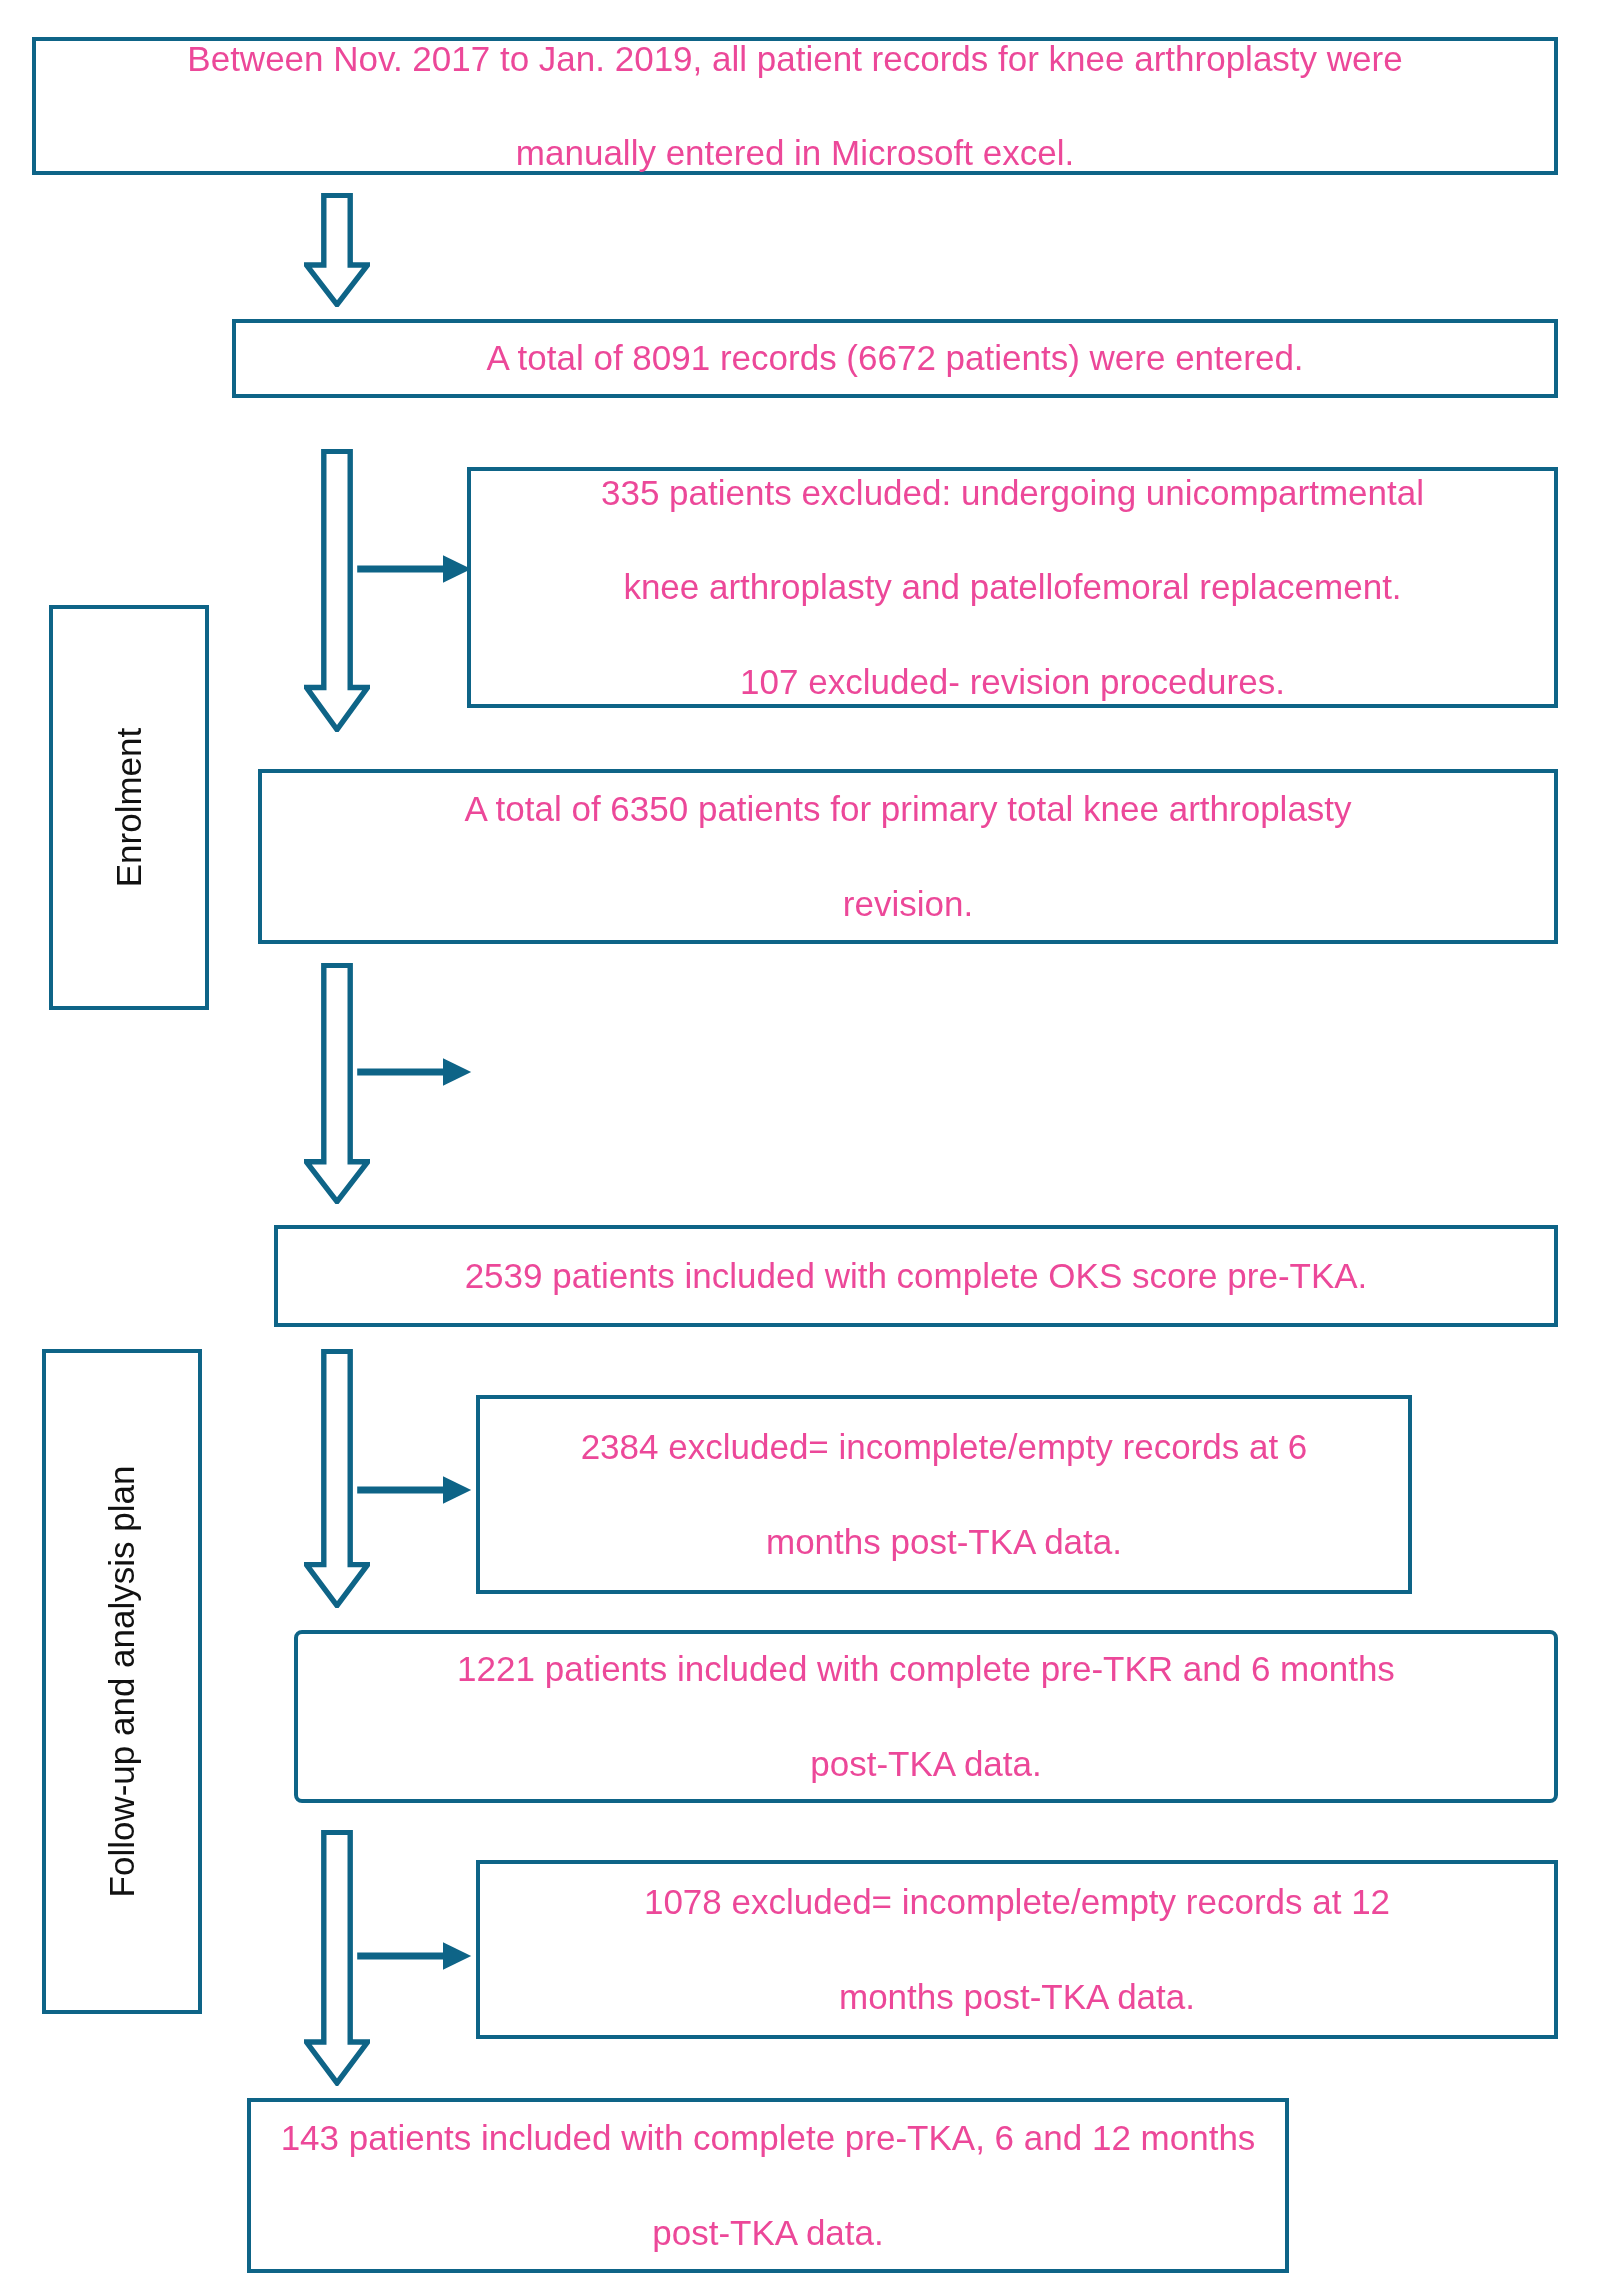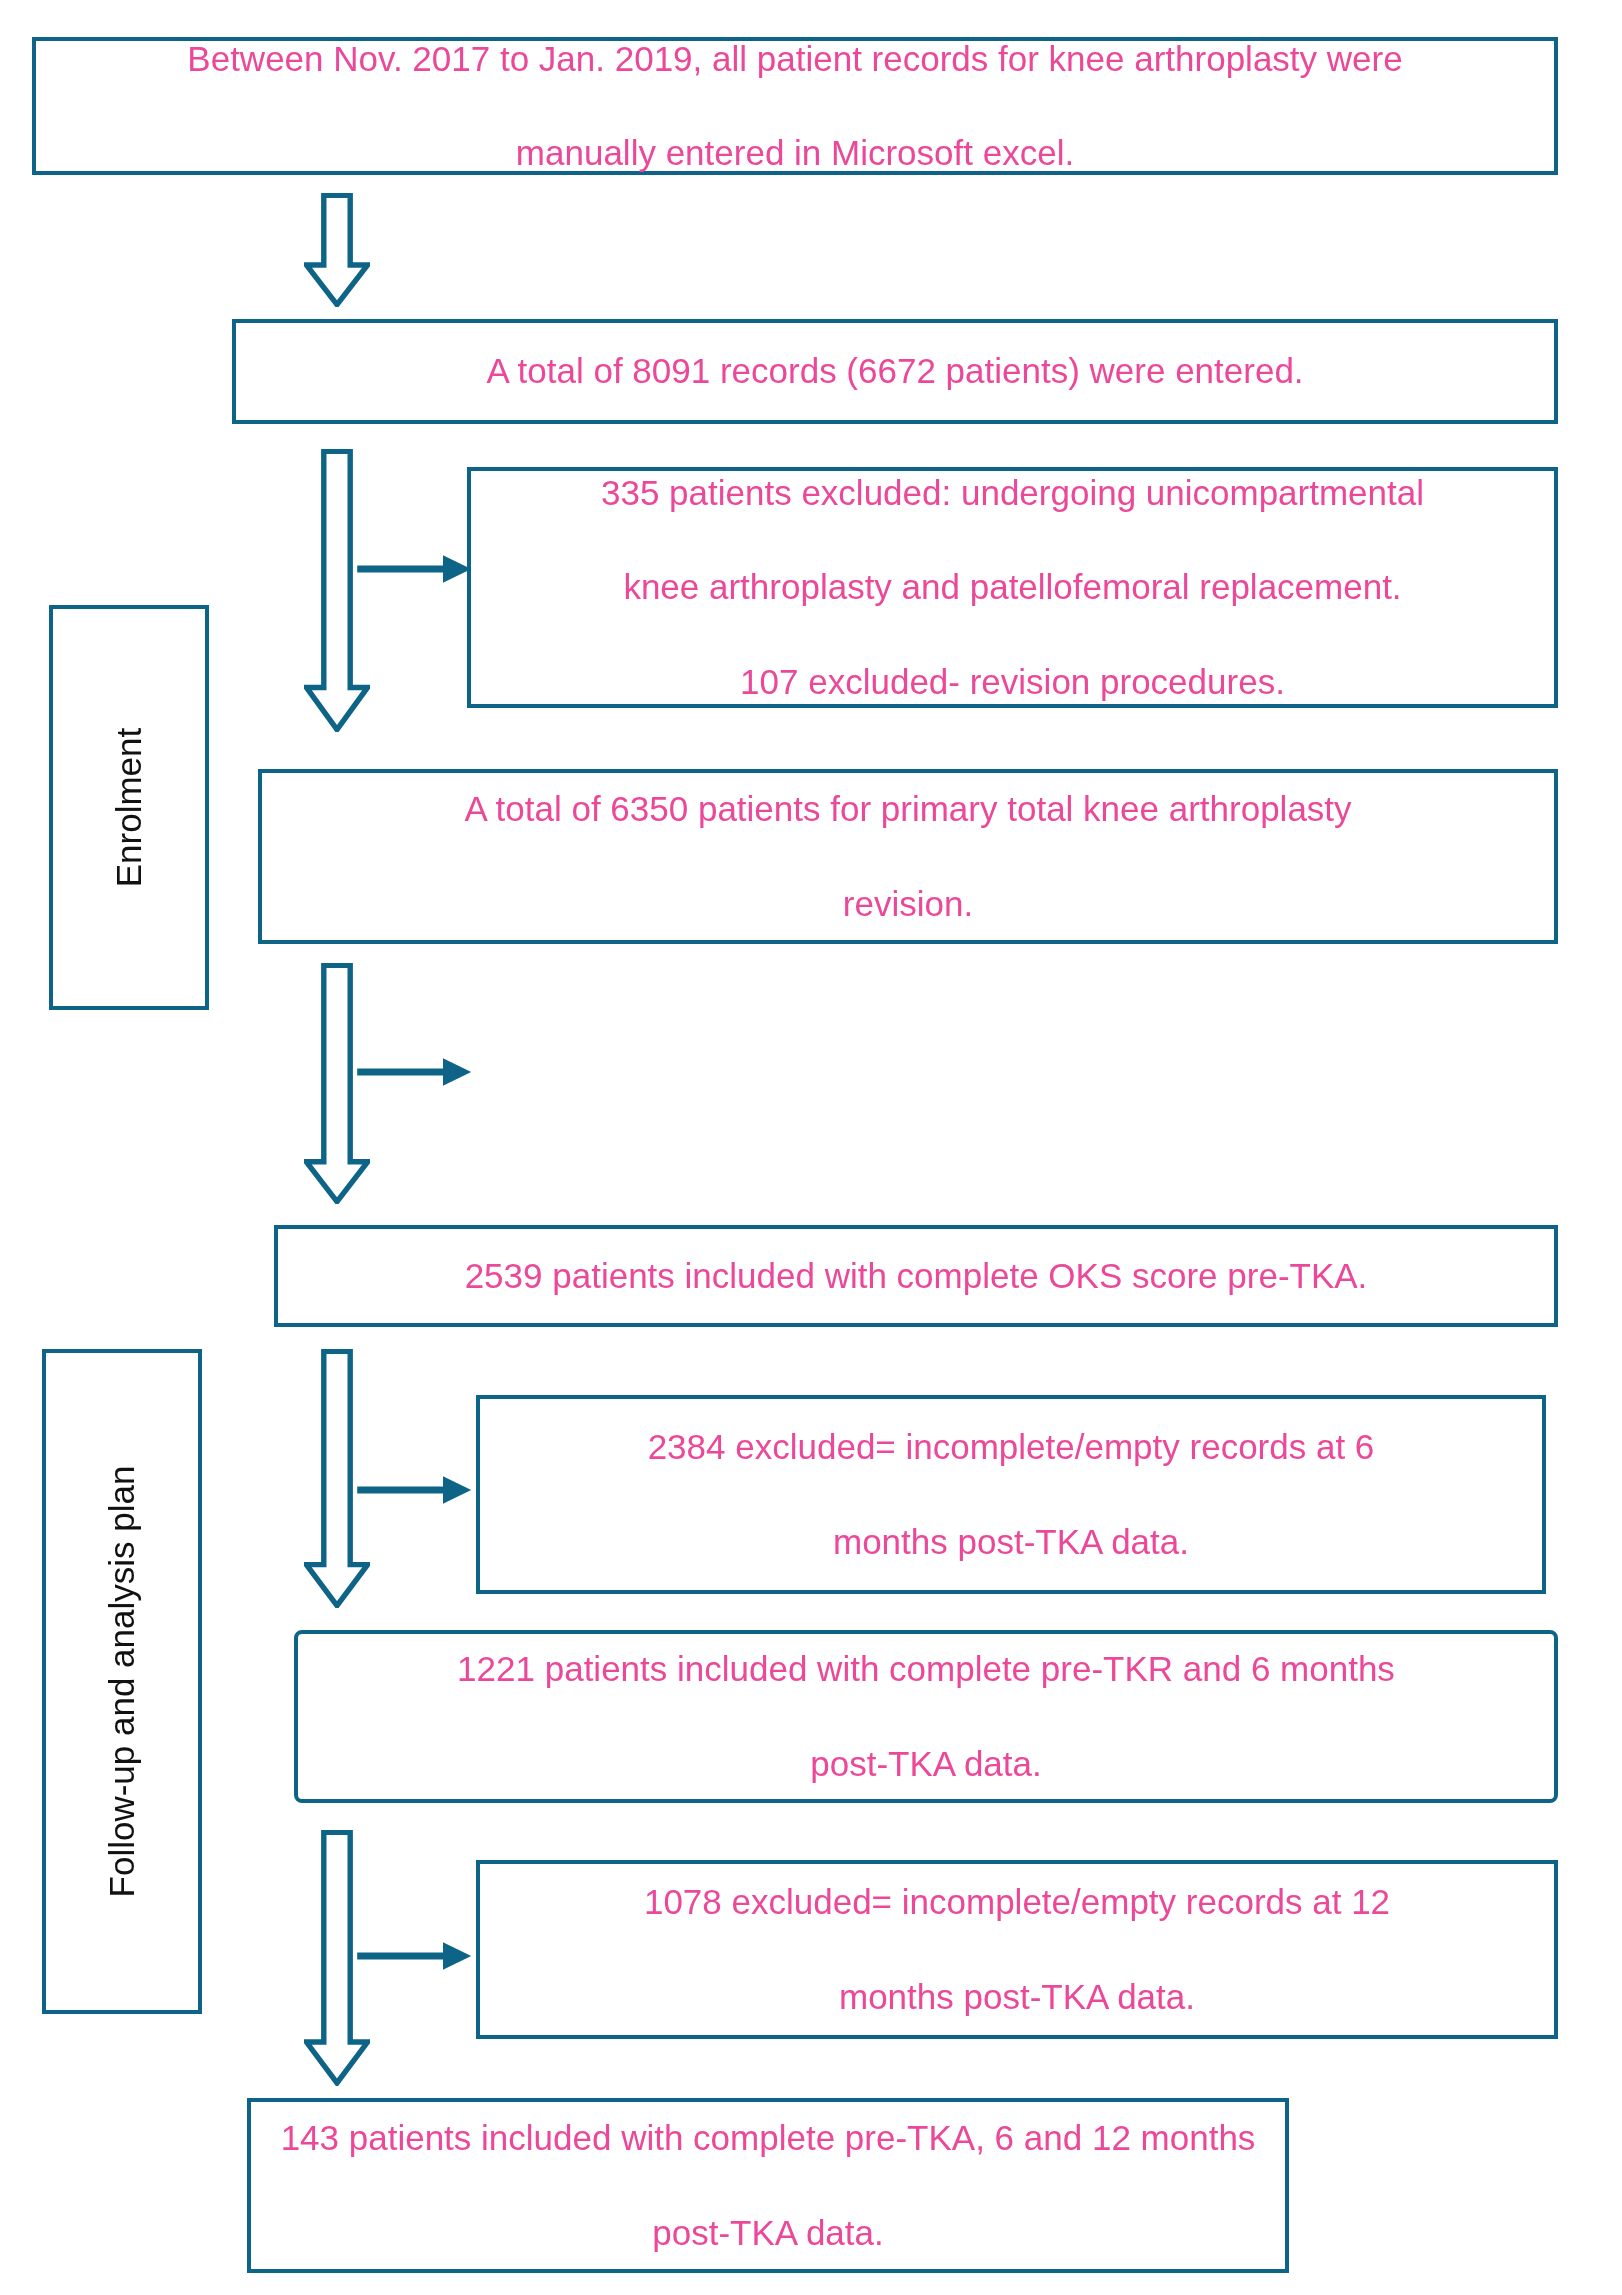--- a/index.html
+++ b/index.html
@@ -93,21 +93,21 @@
       <p>manually entered in Microsoft excel.</p>
     </span>
   </div>
 
   <div class="blockarrow" style="left:304px; top:193px; width:66px; height:114px;">
     <svg viewBox="0 0 110 190" preserveAspectRatio="none" aria-hidden="true">
       <polygon points="33,4 77,4 77,120 106,120 55,186 4,120 33,120" fill="#ffffff" stroke="#0E6487" stroke-width="9" stroke-linejoin="miter"></polygon>
     </svg>
   </div>
 
-  <div class="fbox" style="left:232px; top:319px; width:1326px; height:105px;">
+  <div class="fbox" style="left:232px; top:319px; width:1326px; height:79px;">
     <span class="txt">
       <p>A total of 8091 records (6672 patients) were entered.</p>
     </span>
   </div>
 
   <div class="blockarrow" style="left:304px; top:449px; width:66px; height:283px;">
     <svg viewBox="0 0 110 470" preserveAspectRatio="none" aria-hidden="true">
       <polygon points="33,4 77,4 77,396 106,396 55,466 4,396 33,396" fill="#ffffff" stroke="#0E6487" stroke-width="9" stroke-linejoin="miter"></polygon>
     </svg>
   </div>
@@ -168,21 +168,21 @@
     </svg>
   </div>
 
   <div class="harrow" style="left:356px; top:1469px; width:120px; height:42px;">
     <svg viewBox="0 0 200 70" preserveAspectRatio="none" aria-hidden="true">
       <line x1="2" y1="35" x2="150" y2="35" stroke="#0E6487" stroke-width="12"></line>
       <polygon points="145,12 192,35 145,58" fill="#0E6487"></polygon>
     </svg>
   </div>
 
-  <div class="fbox" style="left:476px; top:1395px; width:1070px; height:199px;align-items:center;">
+  <div class="fbox" style="left:476px; top:1395px; width:936px; height:199px;align-items:center;">
     <span class="txt">
       <p>2384 excluded= incomplete/empty records at 6</p>
       <p>months post-TKA data.</p>
     </span>
   </div>
 
   <div class="fbox" style="left:294px; top:1630px; width:1264px; height:173px;border-radius:8px;">
     <span class="txt">
       <p>1221 patients included with complete pre-TKR and 6 months</p>
       <p>post-TKA data.</p>

